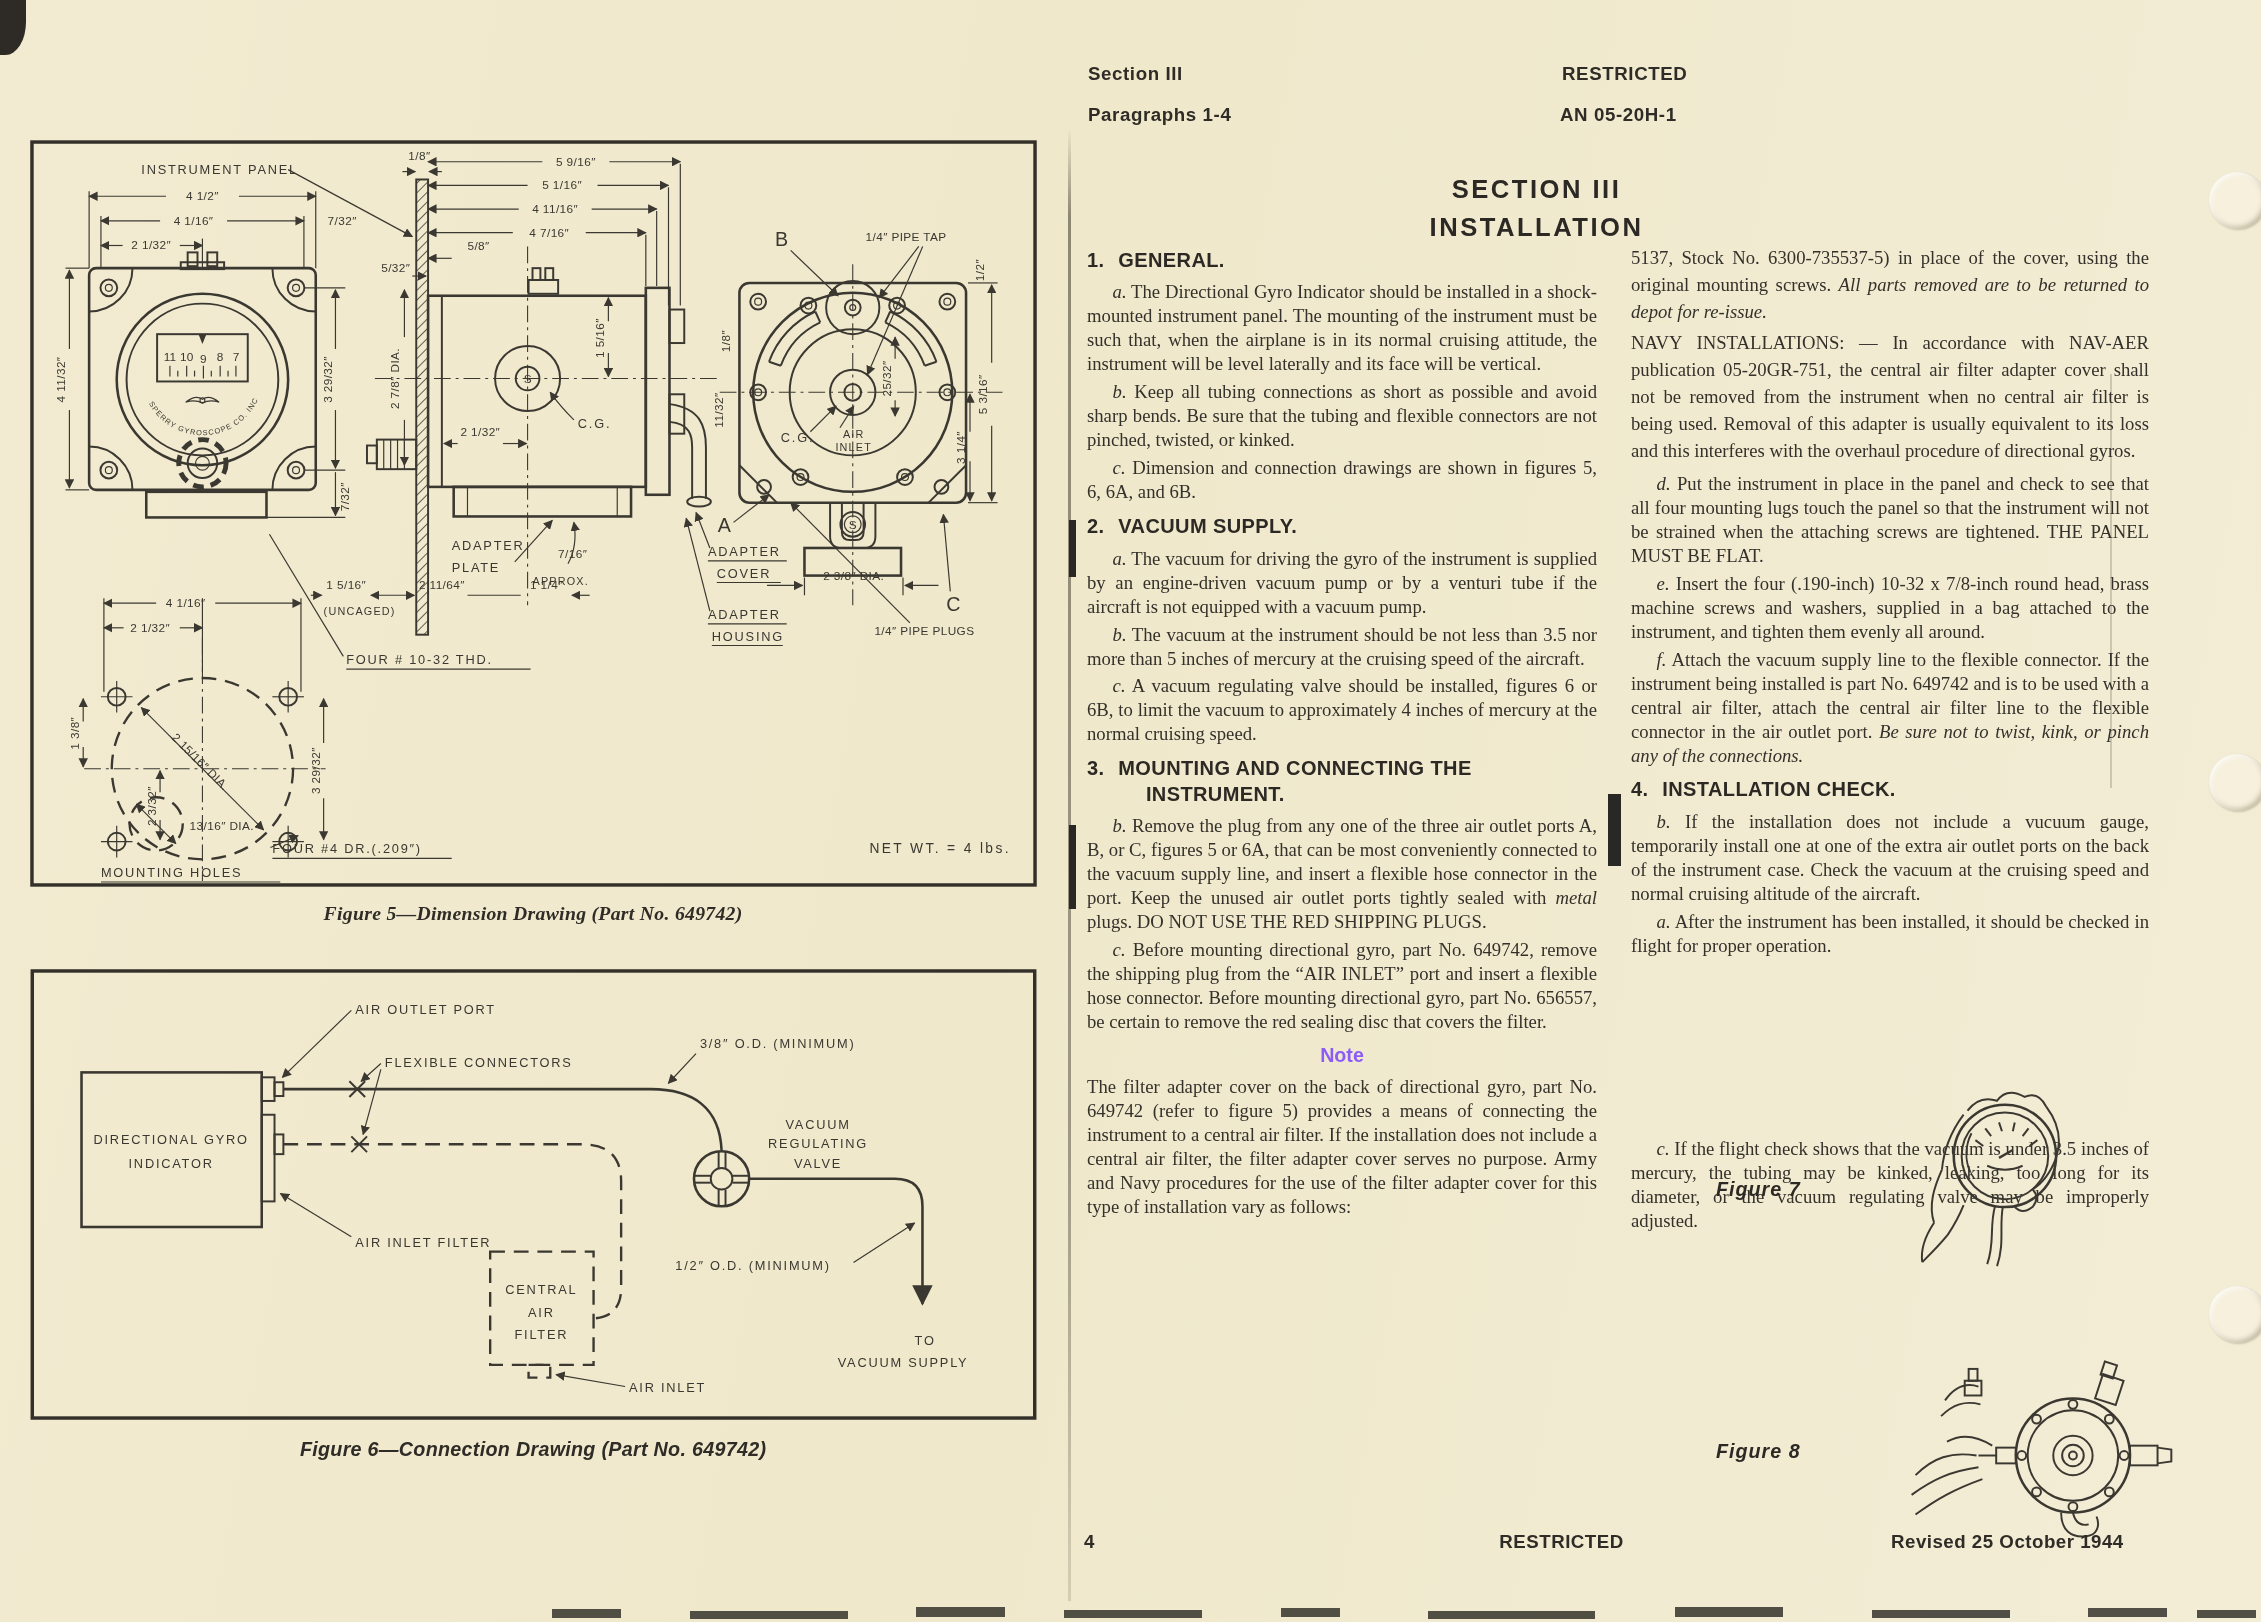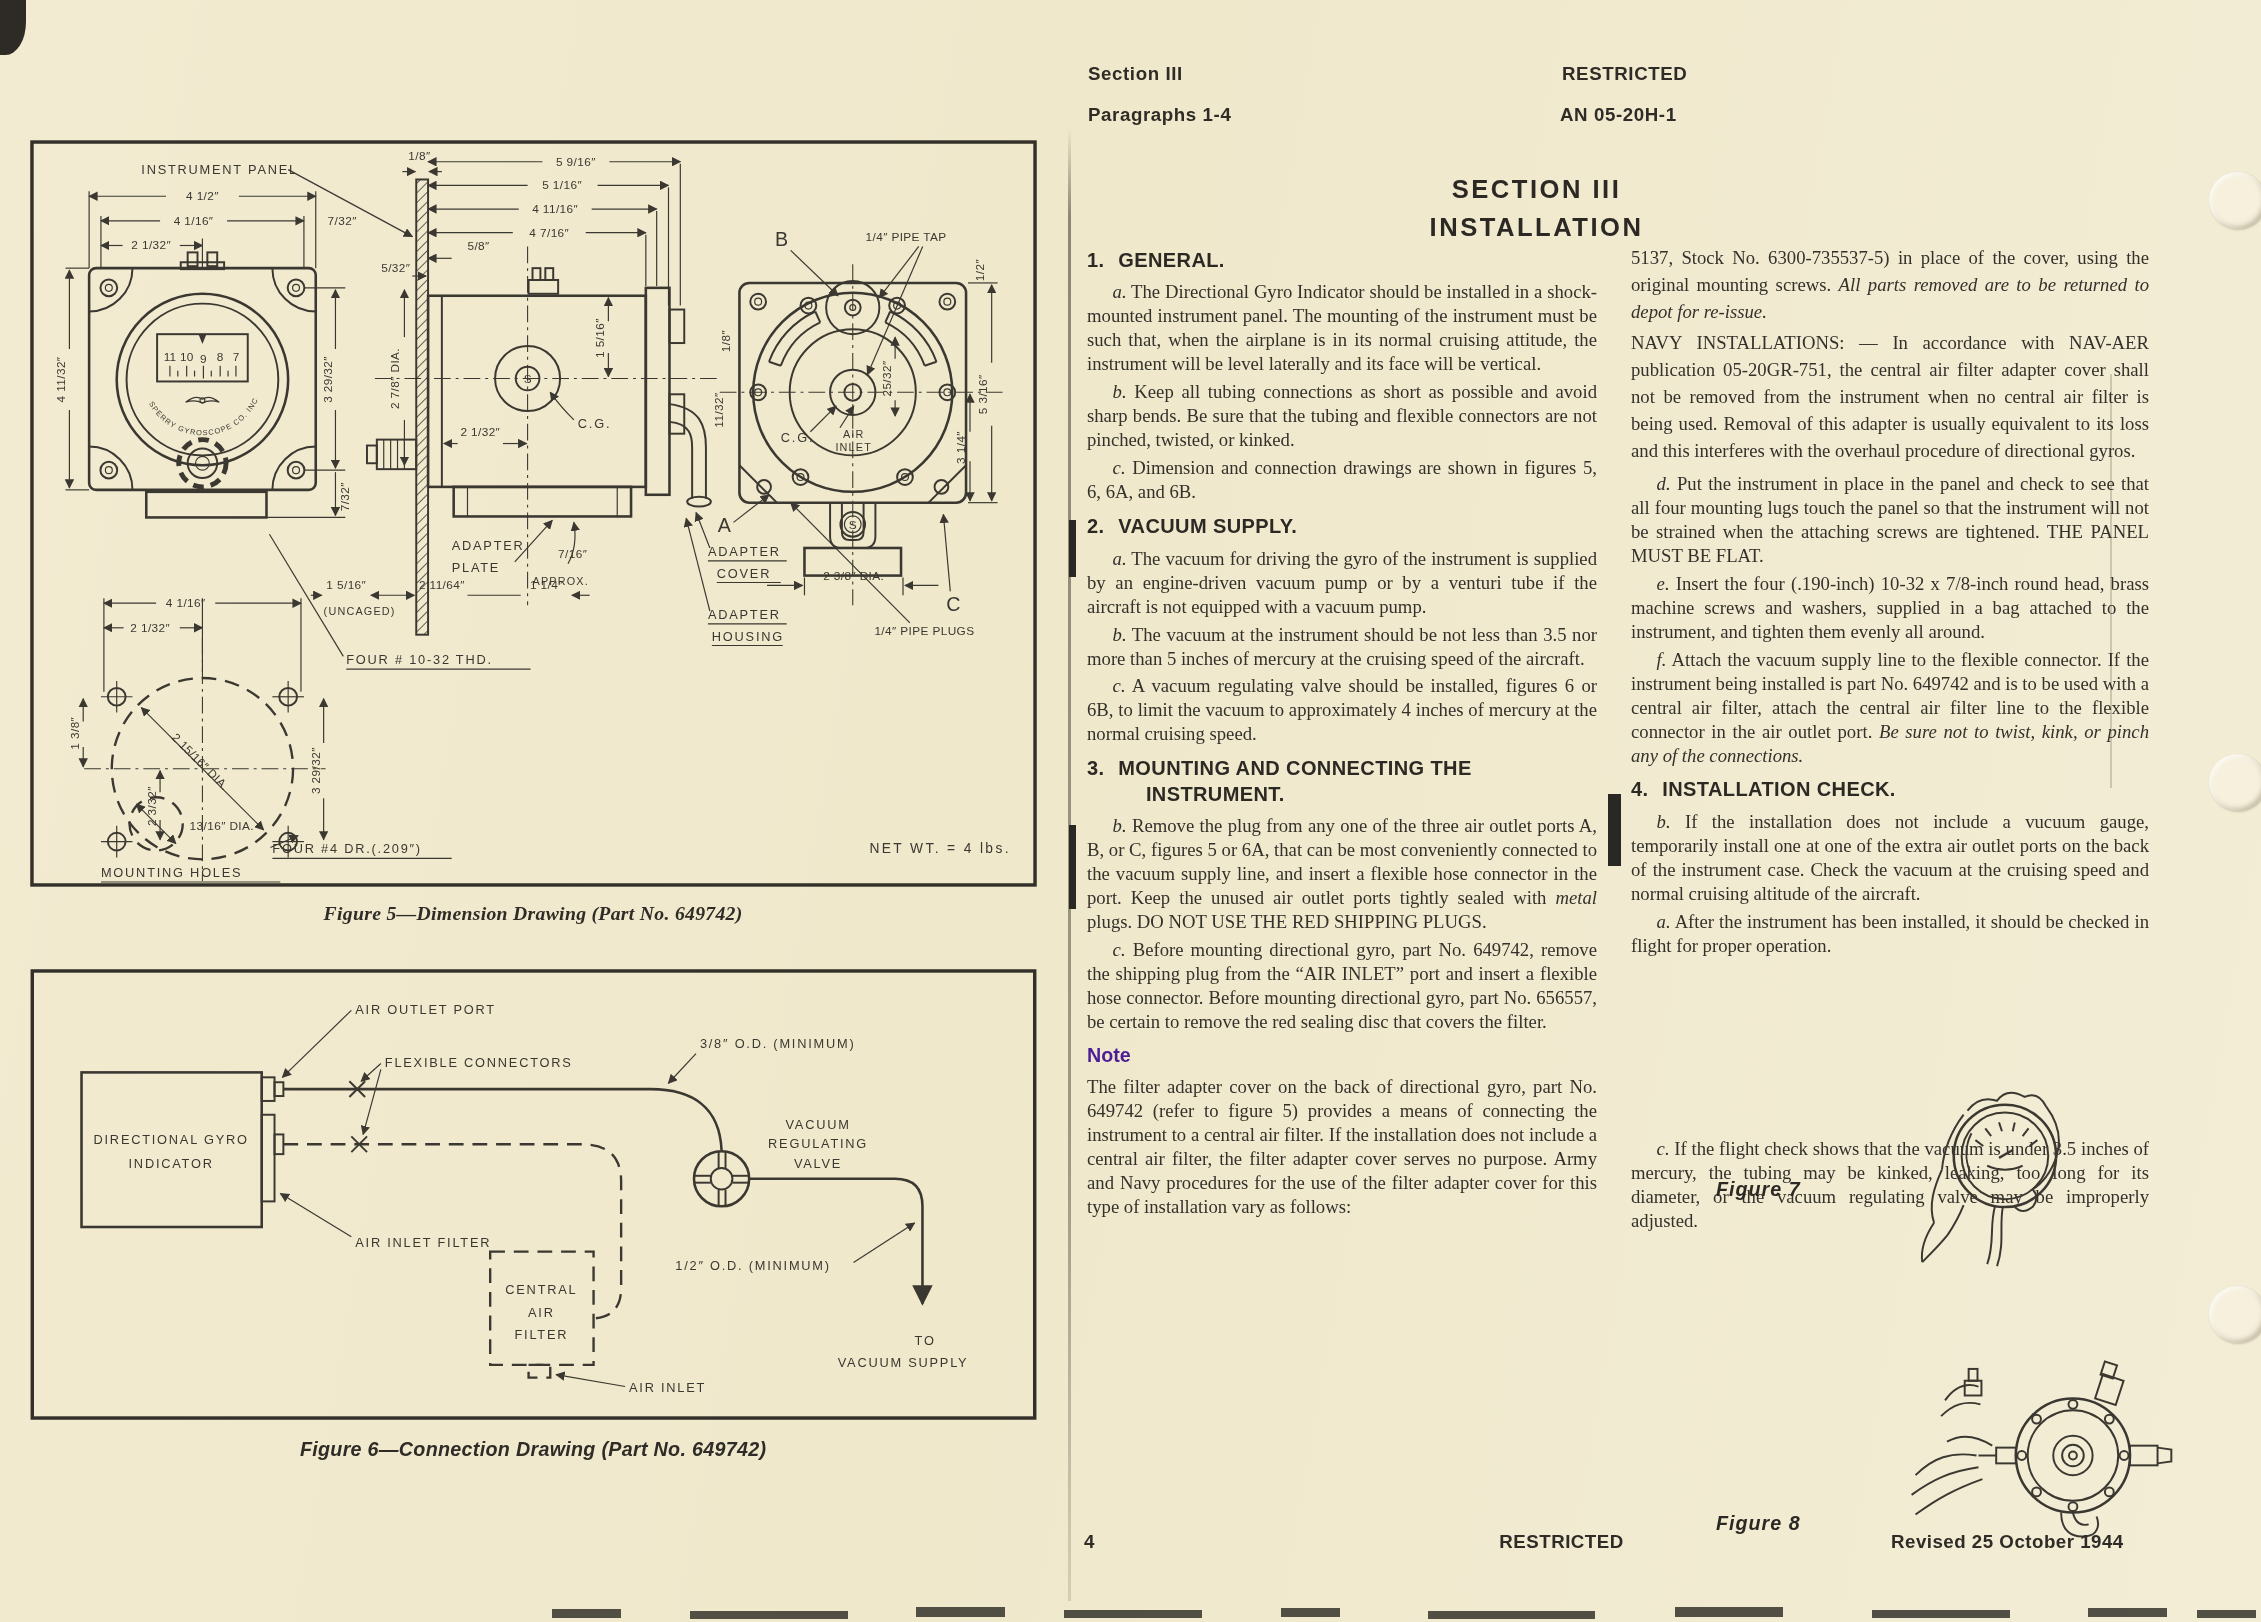--- a/index.html
+++ b/index.html
@@ -26,21 +26,21 @@
   .sect-title{position:absolute;left:1241px;width:591px;text-align:center;
     font:700 25.6px "Liberation Sans",sans-serif;letter-spacing:2.5px;color:#2c2925;}
   .col{position:absolute;font-size:18.7px;line-height:24px;text-align:justify;color:#34312b;}
   .col p.b{margin:0 0 3.9px 0;text-indent:25.6px;}
   .col p.nb{margin:0 0 3.9px 0;text-indent:0;}
   .ld{font-style:italic;}
   .h{font:700 20px/25.6px "Liberation Sans",sans-serif;letter-spacing:0.4px;margin:9.9px 0 6.9px 0;color:#2c2925;text-indent:0;}
   .h .hn{margin-right:13.8px;}
   .h2l{display:flex;}
   .h2l .hn{flex:0 0 auto;}
-  .note-h{font:700 19.7px "Liberation Sans",sans-serif;margin:9.9px 0 7.9px 0;color:#4c1d95;}
+  .note-h{font:700 19.7px "Liberation Sans",sans-serif;text-align:center;margin:9.9px 0 7.9px 0;color:#8b5cf6;}
   .ind{margin-left:43px;margin-right:5.9px;}
   .loose{line-height:27px;}
   .figspace{height:175px;}
   .figlabel{position:absolute;font:italic 700 19.7px "Liberation Sans",sans-serif;letter-spacing:1px;color:#2c2925;}
   .figart{position:absolute;}
   .ftr{position:absolute;top:1531px;font:700 18.7px "Liberation Sans",sans-serif;letter-spacing:0.5px;color:#2f2c27;}
   
   svg{display:block;}
   .ln{stroke:#3b3831;stroke-width:2;fill:none;}
   .lw{stroke:#3b3831;stroke-width:2.6;fill:none;}
@@ -545,21 +545,21 @@
     <path d="M92,32 Q104,16 122,22 Q132,8 150,18 Q164,12 172,28"></path>
     <path d="M88,36 C76,52 68,70 66,92"></path>
     <path d="M66,92 C58,110 52,128 58,146"></path>
     <path d="M58,146 C50,158 44,172 46,186"></path>
     <path d="M46,186 C56,176 64,168 72,158 M72,158 C80,146 84,138 88,128"></path>
     <path d="M172,28 C184,44 188,62 182,80 M182,80 C176,96 168,106 158,112"></path>
     <path d="M158,112 Q166,120 158,130 Q148,138 140,130"></path>
   </g>
 </svg>
 
-<div class="figlabel" style="left:1716px;top:1512px;text-align:center;">Figure 8</div>
+<div class="figlabel" style="left:1716px;top:1440px;text-align:center;">Figure 8</div>
 <svg class="figart" style="left:1886px;top:1357px;" width="305" height="197" viewBox="0 0 310 200">
   <g class="ln">
     <circle cx="190" cy="100" r="58" stroke-width="2.6"></circle>
     <circle cx="190" cy="100" r="46"></circle>
     <circle cx="190" cy="100" r="20"></circle>
       <circle cx="190" cy="100" r="11"></circle>
       <circle cx="190" cy="100" r="4"></circle>
     <g>
       <circle cx="190" cy="48" r="4.5"></circle>
         <circle cx="227" cy="63" r="4.5"></circle>

